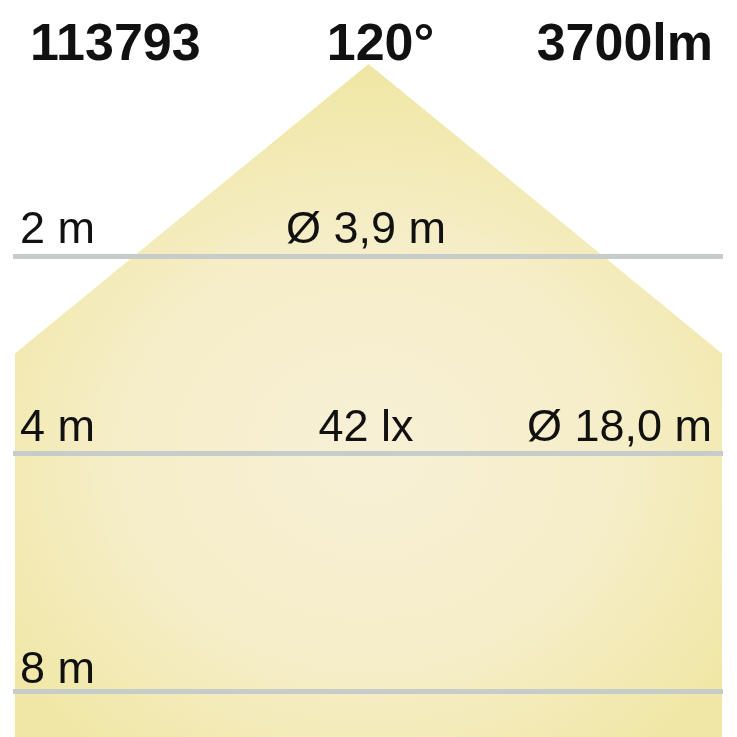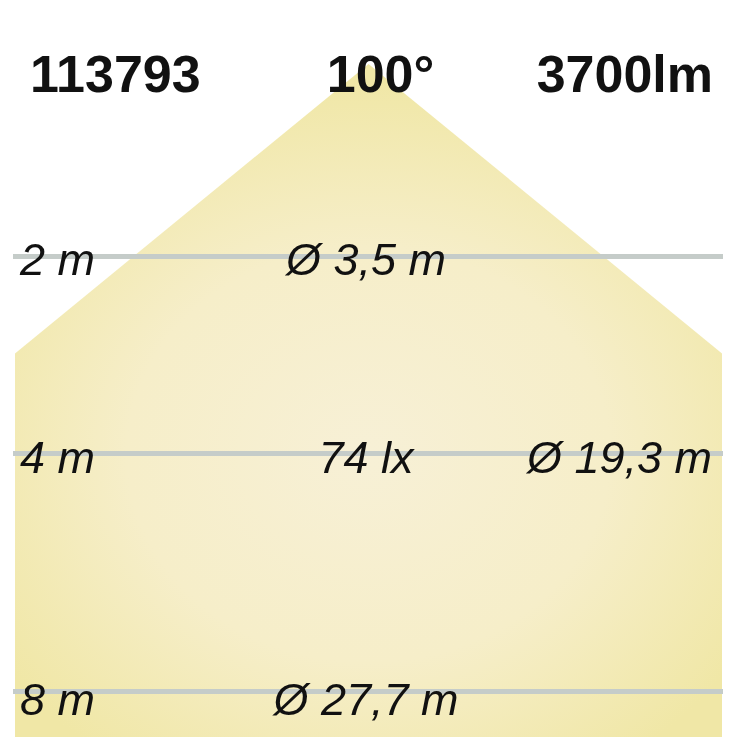--- a/index.html
+++ b/index.html
@@ -43,62 +43,61 @@
   .row{
     position:absolute;
     left:0; width:737px;
     display:grid;
     grid-template-columns:1fr auto 1fr;
     align-items:baseline;
     white-space:nowrap;
   }
   .cell.left{ text-align:left; }
   .cell.center{ text-align:center; }
-  .cell.right{ text-align:right;margin-top:32px; }
+  .cell.right{ text-align:right; }
   .header-row{
     top:16px; height:56px;
     font-size:52px; line-height:52px; font-weight:700;
     padding-left:30px; padding-right:24px;
   }
   .header-row .cell.center{ transform:translateX(9px); }
   .data-row{
     height:46px;
     font-size:45px; line-height:46px; font-weight:400;
-    padding-left:20px; padding-right:25px;font-style:italic;
+    padding-left:20px; padding-right:25px;
   }
   .row-1{ top:205px; }
   .row-2{ top:403px;gap:37px; }
   .row-3{ top:645px; }
 </style>
 </head>
 <body>
 
 <div class="stage">
 
   <div class="cone"></div>
 
   <div class="line line-1"></div>
   <div class="line line-2"></div>
   <div class="line line-3"></div>
 
   <div class="row header-row">
     <span class="cell left">113793</span>
-    <span class="cell center">100°</span>
+    <span class="cell center">120°</span>
     <span class="cell right">3700lm</span>
   </div>
 
   <div class="row data-row row-1">
     <span class="cell left">2 m</span>
-    <span class="cell right">Ø 3,5 m</span>
+    <span class="cell right">Ø 3,9 m</span>
   </div>
 
   <div class="row data-row row-2">
     <span class="cell left">4 m</span>
-    <span class="cell center">74 lx</span>
-    <span class="cell right">Ø 19,3 m</span>
+    <span class="cell center">42 lx</span>
+    <span class="cell right">Ø 18,0 m</span>
   </div>
 
   <div class="row data-row row-3">
     <span class="cell left">8 m</span>
-    <span class="cell right">Ø 27,7 m</span>
   </div>
 
 </div>
 
 </body></html>

